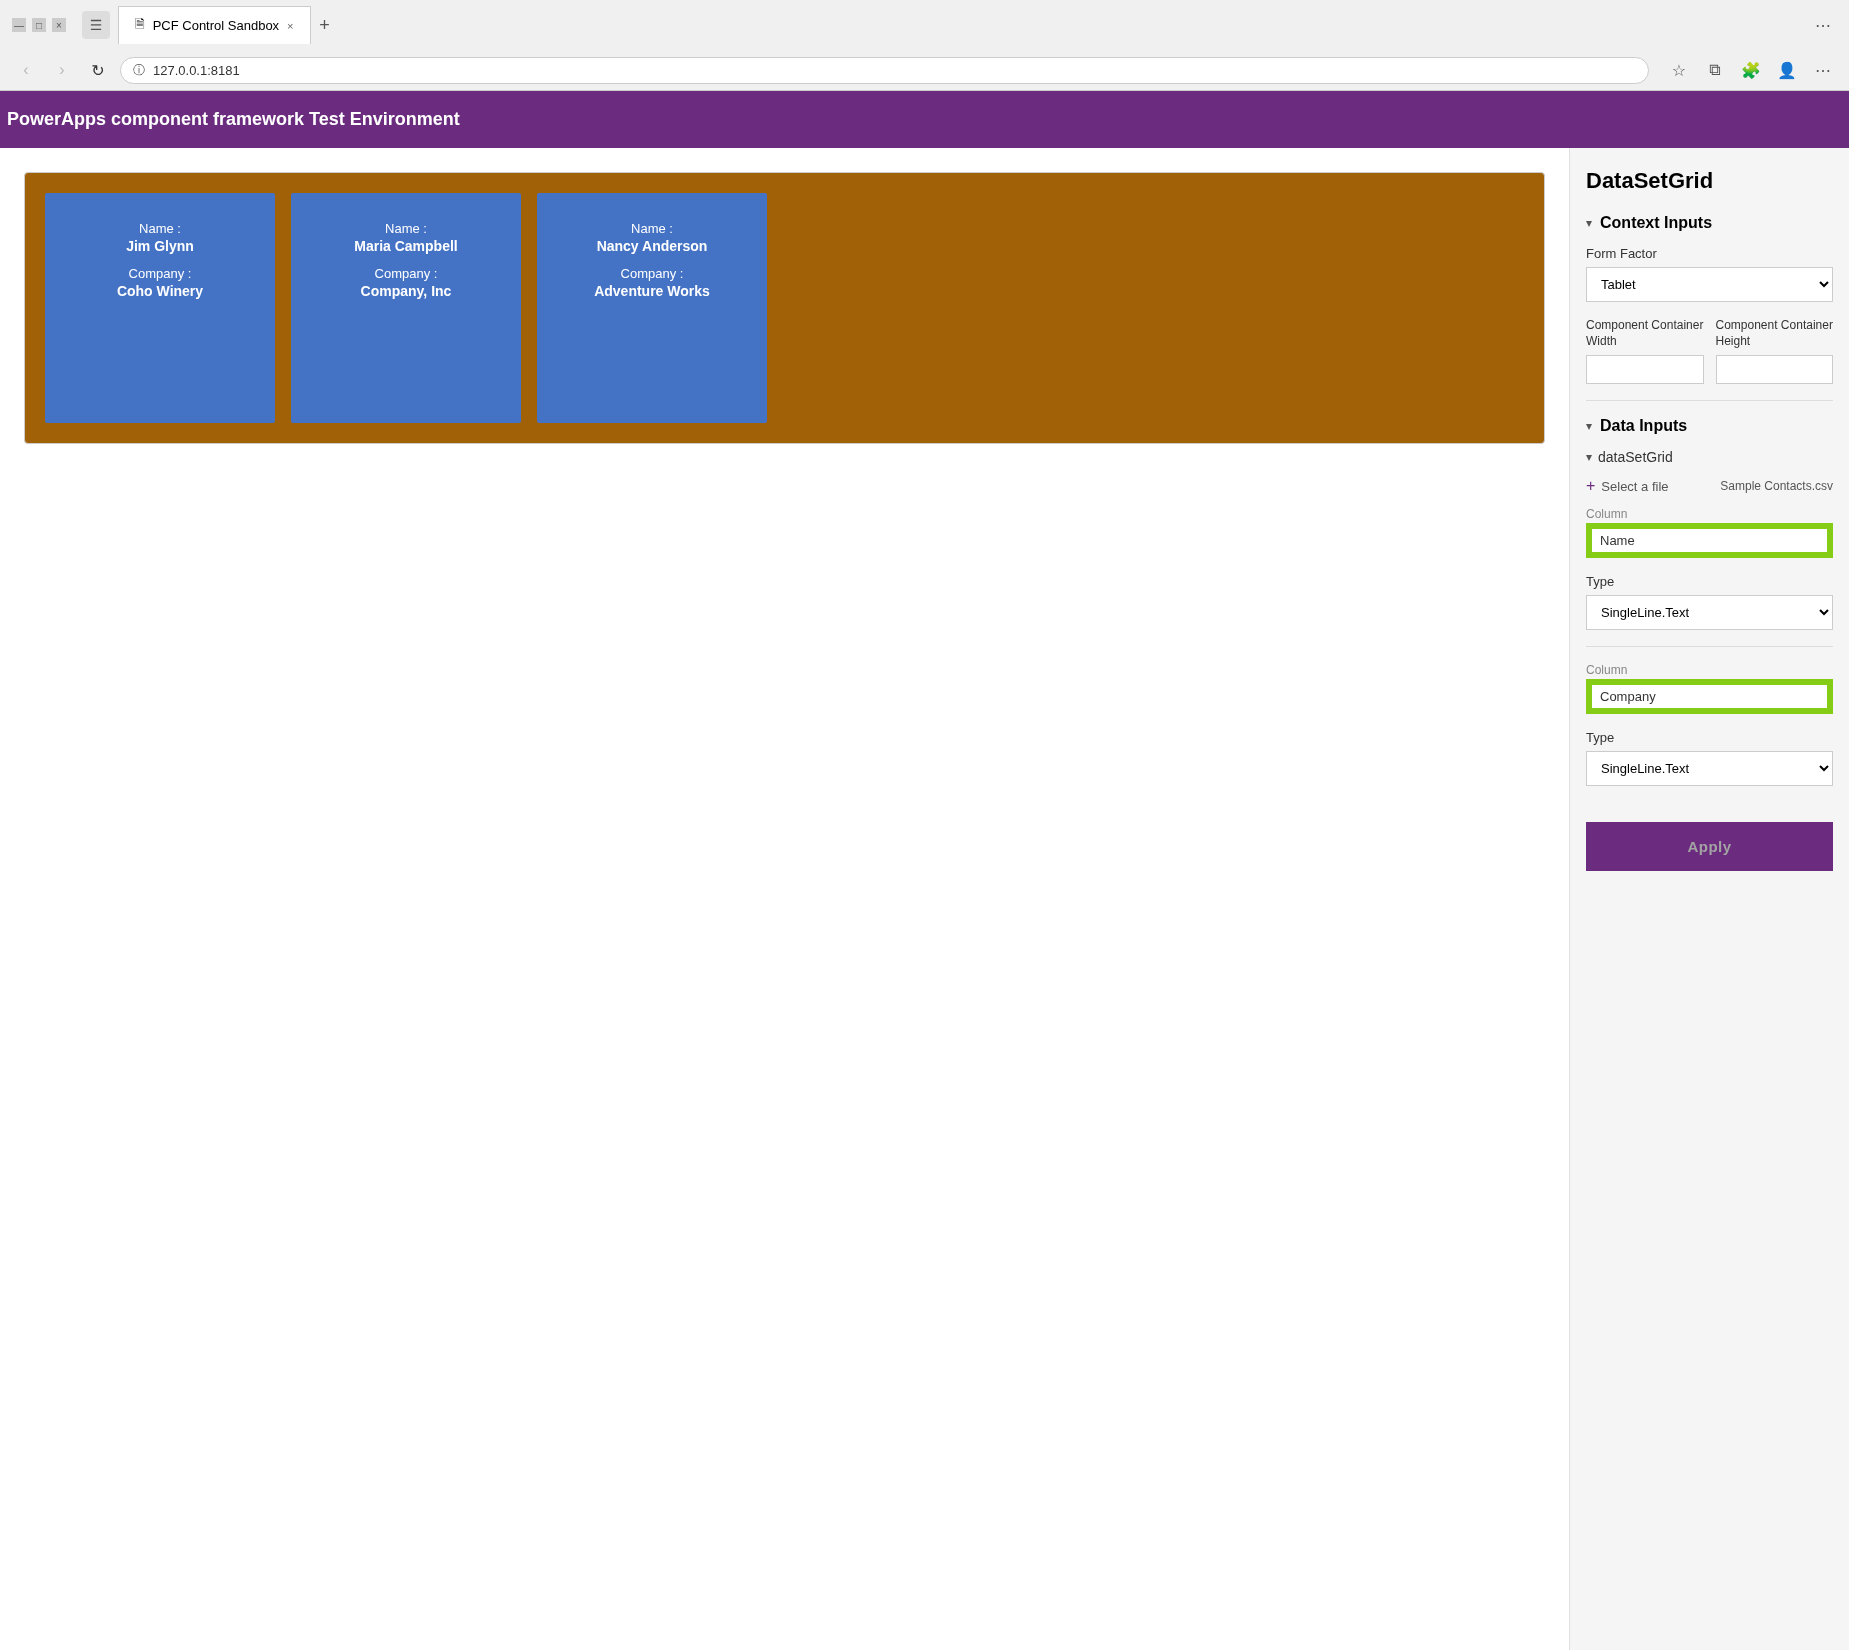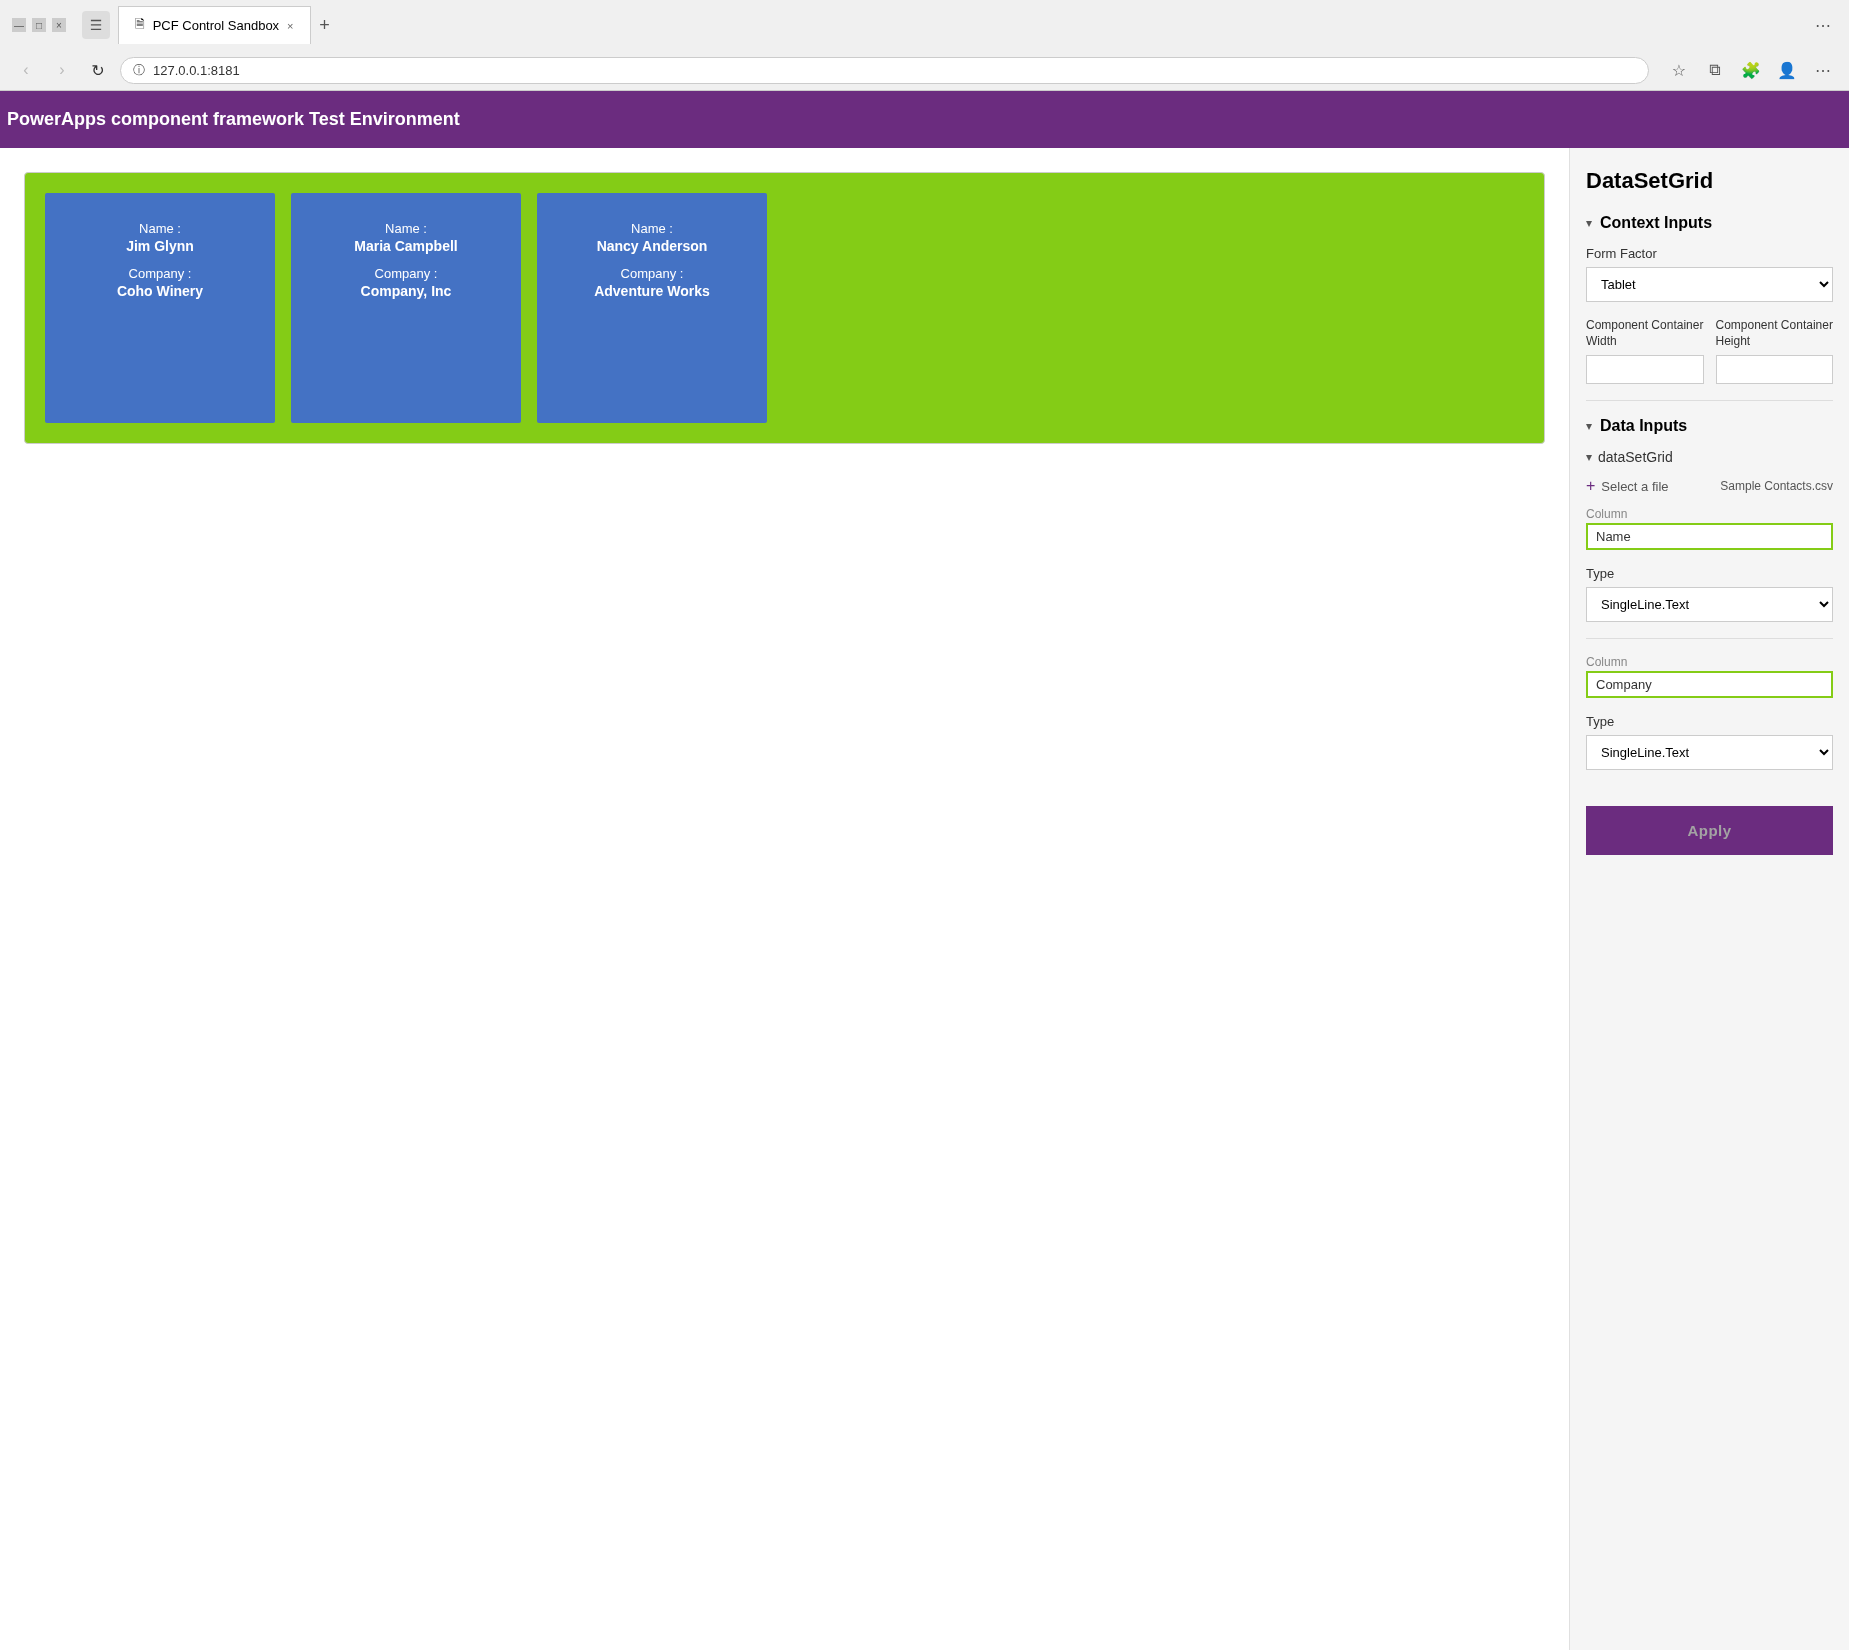--- a/index.html
+++ b/index.html
@@ -143,21 +143,21 @@
     
     .component-area {
       flex: 1;
       padding: 24px;
       background: #fff;
     }
     .component-container {
       border: 1px solid #ccc;
       border-radius: 4px;
       padding: 20px;
-      background: #84cc16;
+      background: #a16207;
     }
     .cards-row {
       display: flex;
       gap: 16px;
     }
     .card {
       background: #4472c4;
       color: #fff;
       width: 230px;
       height: 230px;
@@ -312,21 +312,21 @@
       color: #888;
       display: block;
       margin-bottom: 2px;
     }
     .column-value {
       font-size: 13px;
       color: #333;
       margin-bottom: 10px;
       padding: 4px 8px;
       background: #fff;
-      border: 2px solid #84cc16;
+      border: 6px solid #84cc16;
       display: block;
     }
 
     .apply-btn {
       width: 100%;
       padding: 16px;
       background: #6b2c7f;
       color: #a3a3a3;
       border: none;
       font-size: 15px;

